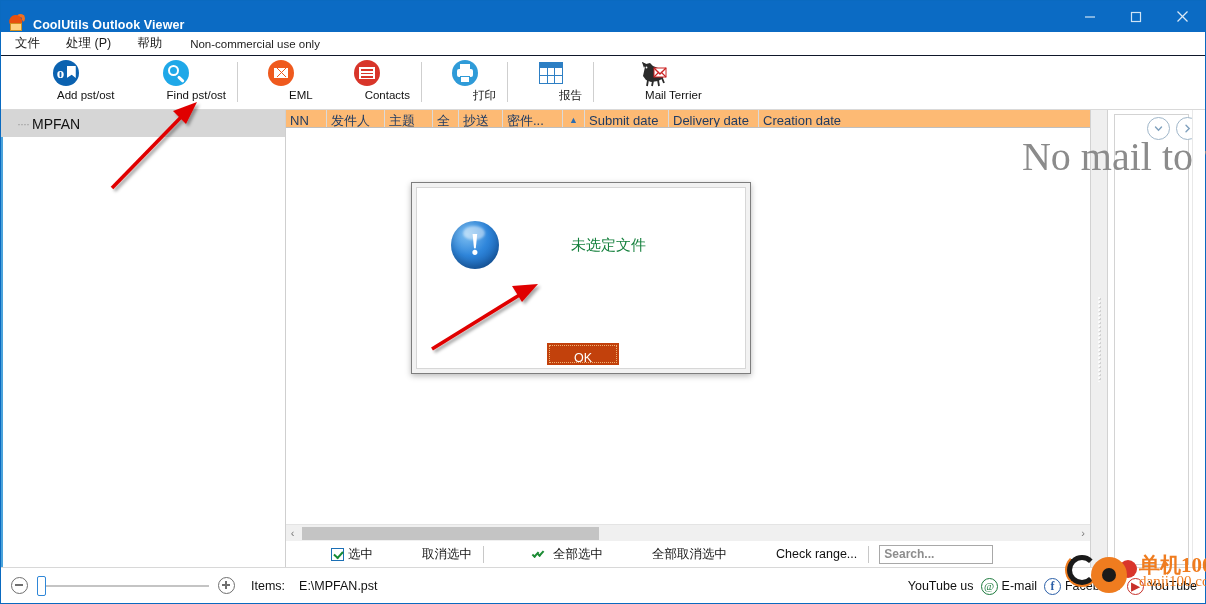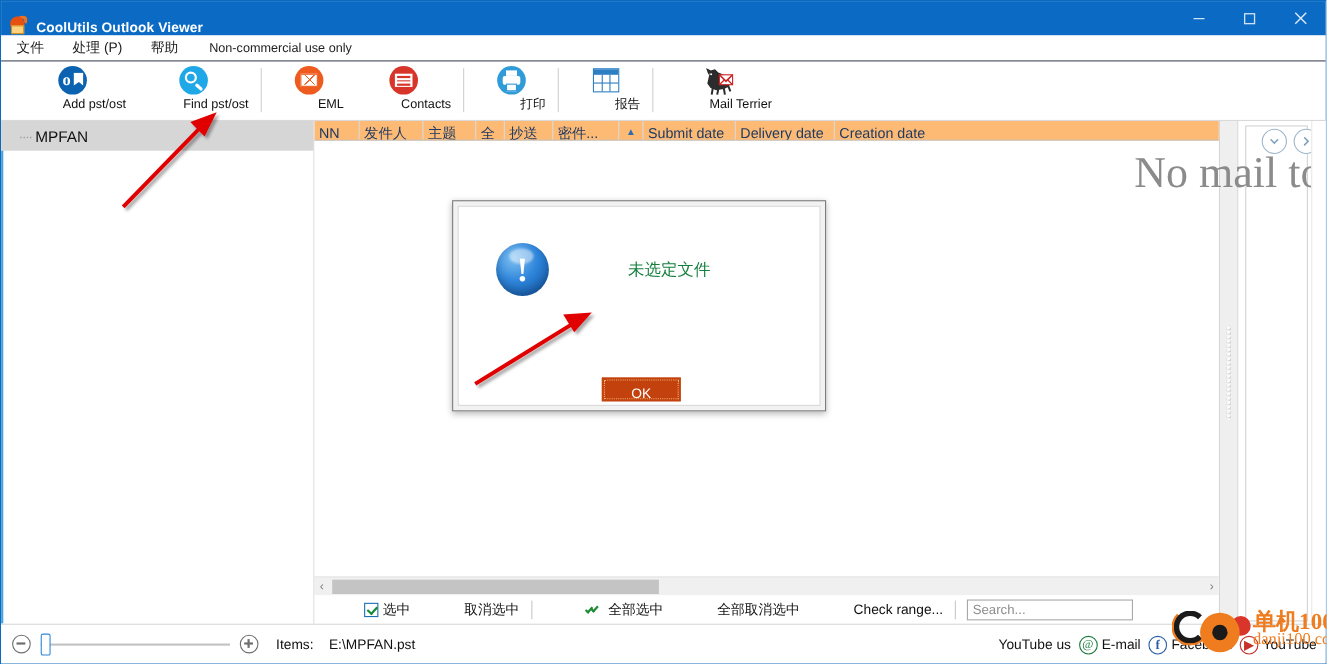--- a/index.html
+++ b/index.html
@@ -205,23 +205,24 @@
   }
   .dblchk { width:17px; height:13px; position:relative; margin-right:4px; flex:0 0 17px; }
   .dblchk i, .dblchk b {
     position:absolute; display:block; width:7px; height:4px;
     border-left:2.4px solid #1d8c35; border-bottom:2.4px solid #1d8c35;
     transform:rotate(-48deg);
   }
   .dblchk i { left:0; top:4px; }
   .dblchk b { left:5px; top:3px; }
   .search-box {
-    width:151px; height:19px; border:1px solid #a8a8a8; background:#fff;
+    width:114px; height:19px; border:1px solid #a8a8a8; background:#fff;
     font-size:12px; color:#8d8d8d; padding:0 4px; line-height:17px;
     margin-left:2px;
+    font-weight:bold;
   }
 
   
   .vsplit {
     width:18px; flex:0 0 18px; background:#efefef;
     border-left:1px solid #d2d2d2; border-right:1px solid #d2d2d2;
     display:flex; align-items:center; justify-content:center;
   }
   .vsplit .grip { width:4px; height:86px; opacity:.75;
     background-image:radial-gradient(#ffffff 42%, transparent 43%), radial-gradient(#c9c9c9 42%, transparent 43%);

